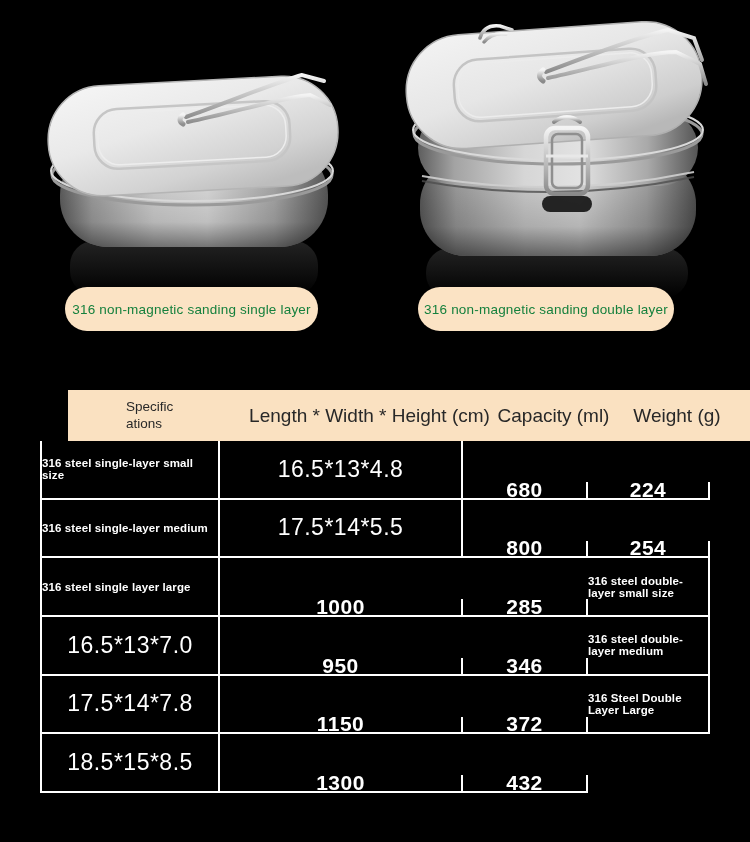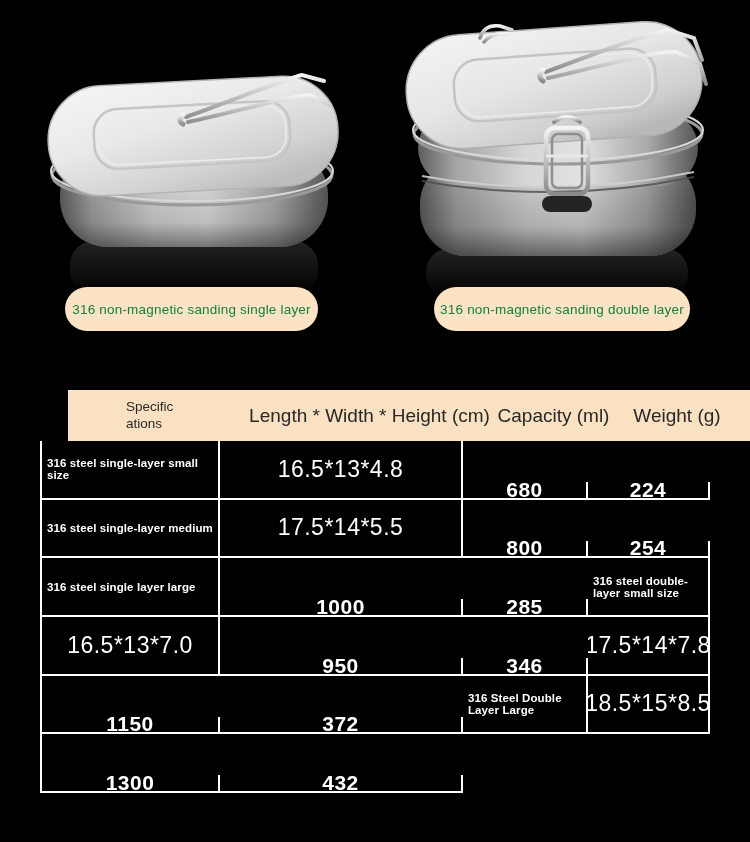--- a/index.html
+++ b/index.html
@@ -12,21 +12,21 @@
   .product-svg{display:block;}
   #product-left{left:36px;top:55px;}
   #product-right{left:396px;top:8px;}
 
   .label-pill{
     background:#fbe3c4;border-radius:22px;height:44px;
     display:flex;align-items:center;justify-content:center;
     color:#15803d;font-size:13.5px;letter-spacing:.2px;white-space:nowrap;
   }
   #pill-left{left:65px;top:287px;width:253px;}
-  #pill-right{left:434px;top:287px;width:256px;}
+  #pill-right{left:418px;top:287px;width:256px;}
 
   
   #spec-header{
     left:40px;top:390px;width:686px;height:51px;background:#fae1c1;
     display:grid;grid-template-columns:180px 243px 125px 122px;
     align-items:center;color:#282828;margin-left:28px;
   }
   .hcell{text-align:center;font-size:19px;line-height:1.22;}
   .hcell.first{font-size:13.5px;white-space:pre-line;text-align:left;padding-left:58px;}
 
@@ -34,21 +34,21 @@
     left:40px;top:441px;width:672px;background:#000;
     border-left:2px solid #fff;
     display:grid;grid-template-columns:178px 243px 125px 122px;
     grid-auto-rows:58.65px;
   }
   .cell{
     box-sizing:border-box;border-right:2px solid #fff;border-bottom:2px solid #fff;
     color:#fff;display:flex;align-items:center;justify-content:center;
     background:#000;overflow:hidden;
   }
-  .cell.name{justify-content:flex-start;padding-left:5px;font-weight:700;font-size:11.5px;letter-spacing:.1px;}
+  .cell.name{justify-content:flex-start;font-weight:700;font-size:11.5px;letter-spacing:.1px;}
   .cell.size{font-weight:400;font-size:23px;letter-spacing:.5px;}
   .cell.num{font-weight:700;font-size:21px;letter-spacing:.5px;margin-top:41px;}
 </style>
 </head>
 <body>
 
 <div id="stage" class="abs">
 
   <svg id="product-left" class="abs product-svg" width="312" height="242" viewBox="0 0 312 242">
     <defs>
@@ -205,20 +205,21 @@
 
   <div class="cell name row3">316 steel single layer large</div>
   <div class="cell num row3">1000</div>
   <div class="cell num row3">285</div>
 
   <div class="cell name row4">316 steel double-layer small size</div>
   <div class="cell size row4">16.5*13*7.0</div>
   <div class="cell num row4">950</div>
   <div class="cell num row4">346</div>
 
+  <div class="cell name row5">316 steel double-layer medium</div>
   <div class="cell size row5">17.5*14*7.8</div>
   <div class="cell num row5">1150</div>
   <div class="cell num row5">372</div>
 
   <div class="cell name row6">316 Steel Double Layer Large</div>
   <div class="cell size row6">18.5*15*8.5</div>
   <div class="cell num row6">1300</div>
   <div class="cell num row6">432</div>
 </div>
 

